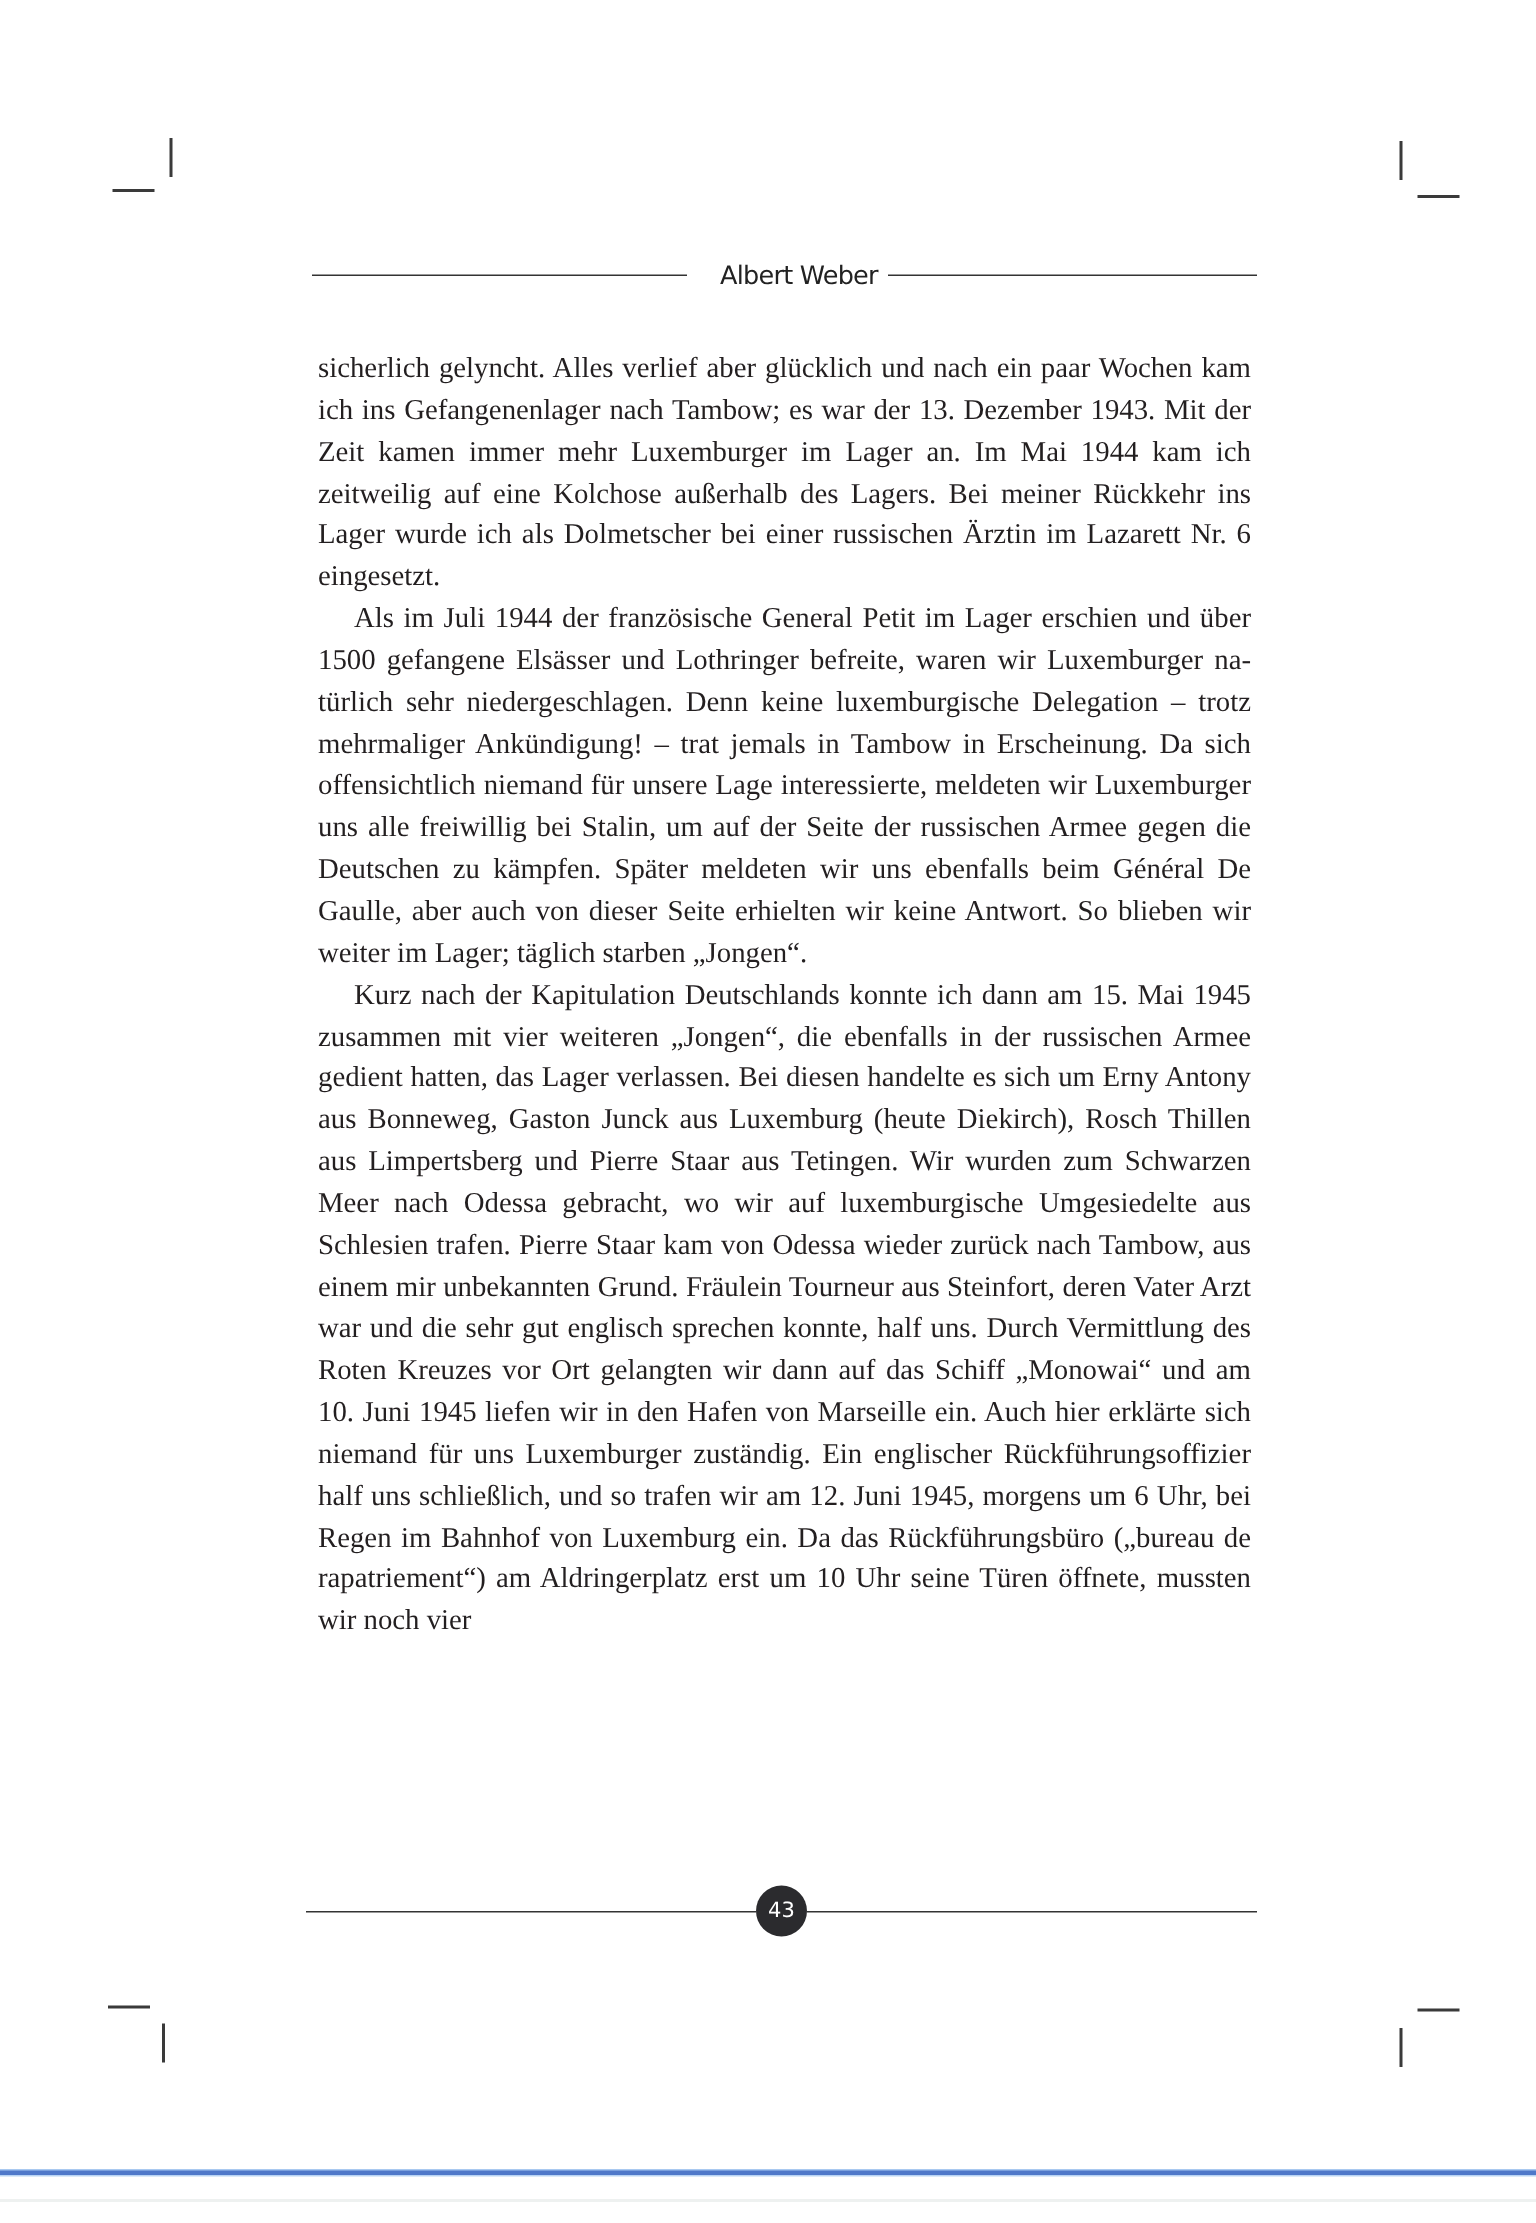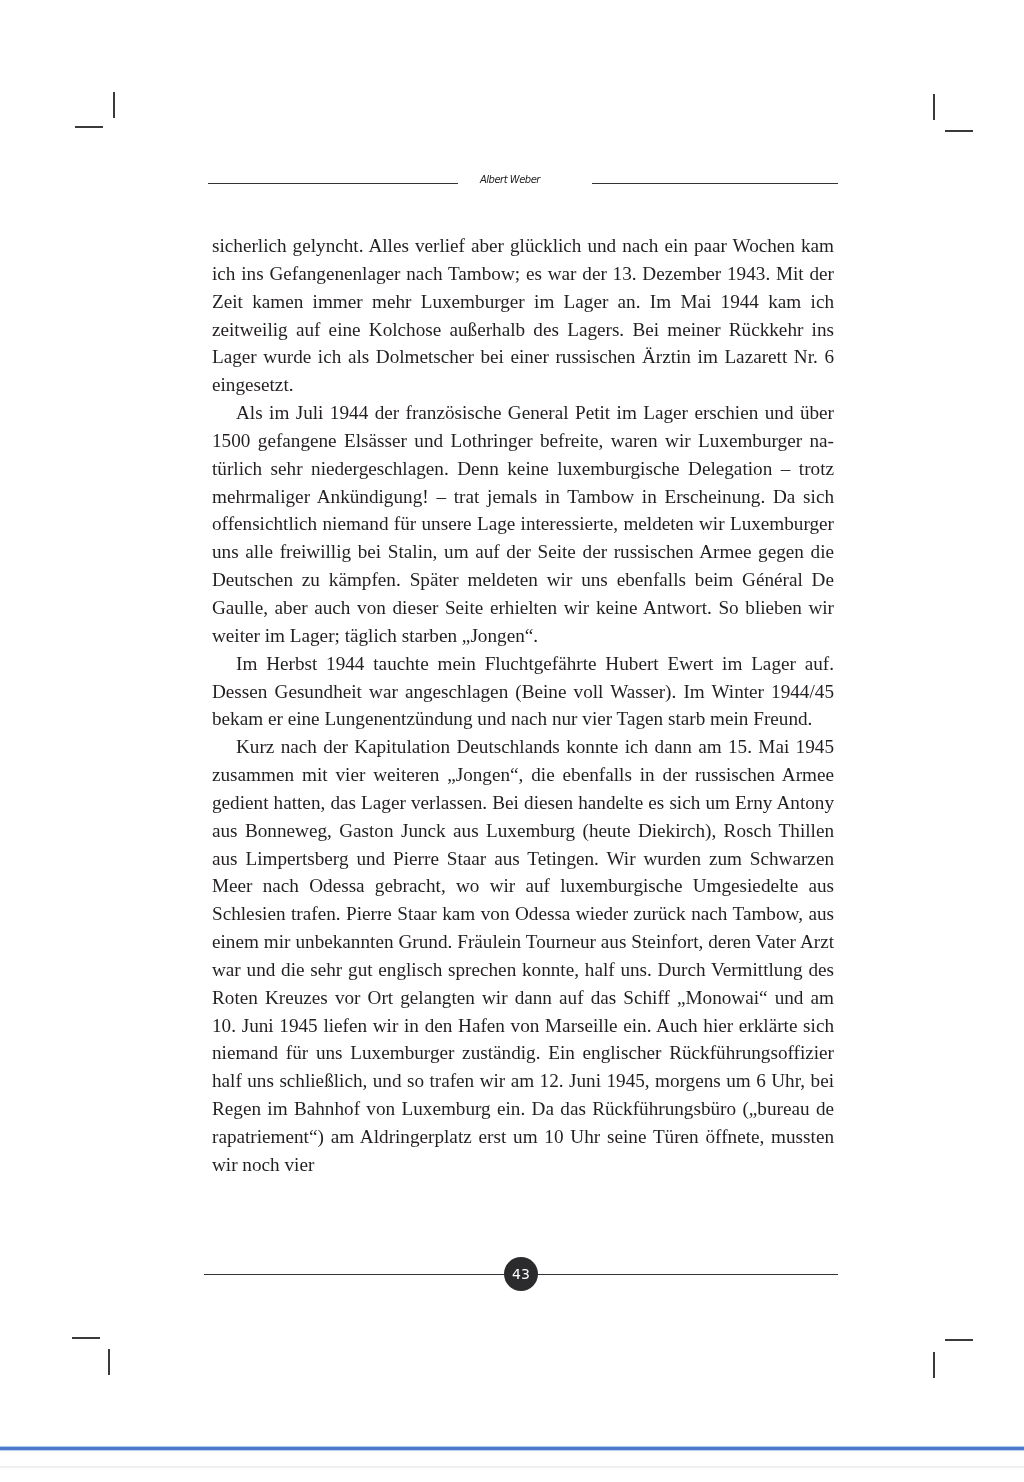--- a/index.html
+++ b/index.html
@@ -35,22 +35,21 @@
       height: 1px;
       background: #333;
     }
     .running-head .rule.left { left: 0; width: 250px; }
     .running-head .rule.right { left: 384px; width: 246px; }
     .running-head .title {
       position: absolute;
       left: 272px;
       top: 2px;
       font-family: "DejaVu Sans", "Liberation Sans", sans-serif;
-      font-style: italic;
-      font-size: 10px;
+      font-size: 17px;
       letter-spacing: -0.5px;
       color: #222;
       white-space: nowrap;
     }
 
     .body-text {
       position: absolute;
       left: 212px;
       top: 232px;
       width: 622px;
@@ -128,21 +127,20 @@
 
 <div class="running-head">
   <div class="rule left"></div>
   <span class="title">Albert Weber</span>
   <div class="rule right"></div>
 </div>
 
 <div class="body-text">
   <p>sicherlich gelyncht. Alles verlief aber glücklich und nach ein paar Wochen kam ich ins Gefangenenlager nach Tambow; es war der 13. Dezember 1943. Mit der Zeit kamen immer mehr Luxemburger im Lager an. Im Mai 1944 kam ich zeitweilig auf eine Kolchose außerhalb des Lagers. Bei meiner Rück­kehr ins Lager wurde ich als Dolmetscher bei einer russischen Ärztin im La­zarett Nr. 6 eingesetzt.</p>
   <p class="indent">Als im Juli 1944 der französische General Petit im Lager erschien und über 1500 gefangene Elsässer und Lothringer befreite, waren wir Luxemburger na­türlich sehr niedergeschlagen. Denn keine luxemburgische Delegation – trotz mehrmaliger Ankündigung! – trat jemals in Tambow in Erscheinung. Da sich offensichtlich niemand für unsere Lage interessierte, meldeten wir Luxem­burger uns alle freiwillig bei Stalin, um auf der Seite der russischen Armee gegen die Deutschen zu kämpfen. Später meldeten wir uns ebenfalls beim Général De Gaulle, aber auch von dieser Seite erhielten wir keine Antwort. So blieben wir weiter im Lager; täglich starben „Jongen“.</p>
-  <p class="indent">Im Herbst 1944 tauchte mein Fluchtgefährte Hubert Ewert im Lager auf. Dessen Gesundheit war angeschlagen (Beine voll Wasser). Im Winter 1944/45 bekam er eine Lungenentzündung und nach nur vier Tagen starb mein Freund.</p>
   <p class="indent">Kurz nach der Kapitulation Deutschlands konnte ich dann am 15. Mai 1945 zusammen mit vier weiteren „Jongen“, die ebenfalls in der russischen Armee gedient hatten, das Lager verlassen. Bei diesen handelte es sich um Erny Antony aus Bonneweg, Gaston Junck aus Luxemburg (heute Diekirch), Rosch Thillen aus Limpertsberg und Pierre Staar aus Tetingen. Wir wurden zum Schwarzen Meer nach Odessa gebracht, wo wir auf luxemburgische Um­gesiedelte aus Schlesien trafen. Pierre Staar kam von Odessa wieder zurück nach Tambow, aus einem mir unbekannten Grund. Fräulein Tourneur aus Steinfort, deren Vater Arzt war und die sehr gut englisch sprechen konnte, half uns. Durch Vermittlung des Roten Kreuzes vor Ort gelangten wir dann auf das Schiff „Monowai“ und am 10. Juni 1945 liefen wir in den Hafen von Marseille ein. Auch hier erklärte sich niemand für uns Luxemburger zu­ständig. Ein englischer Rückführungsoffizier half uns schließlich, und so tra­fen wir am 12. Juni 1945, morgens um 6 Uhr, bei Regen im Bahnhof von Luxemburg ein. Da das Rückführungsbüro („bureau de rapatriement“) am Aldringerplatz erst um 10 Uhr seine Türen öffnete, mussten wir noch vier</p>
 </div>
 
 <div class="folio">
   <div class="rule left"></div>
   <div class="badge">43</div>
   <div class="rule right"></div>
 </div>
 
 <div class="scan-edge"></div>

